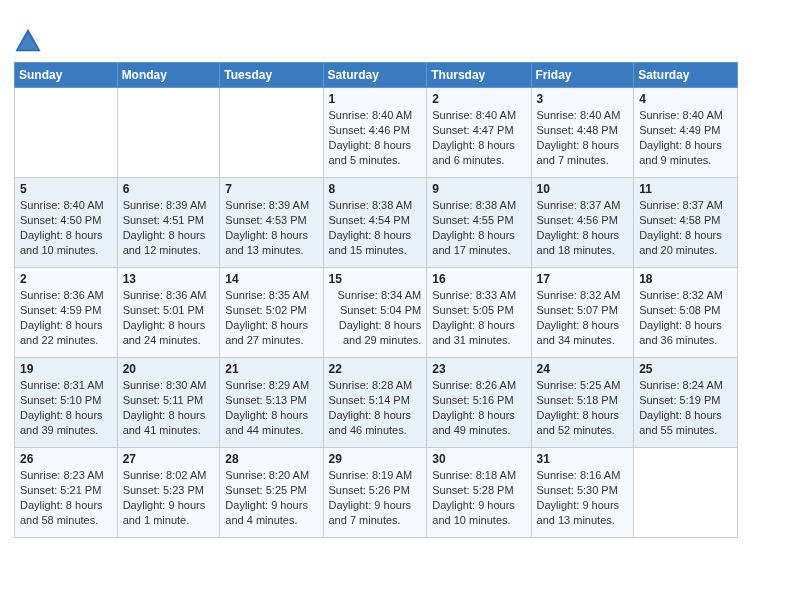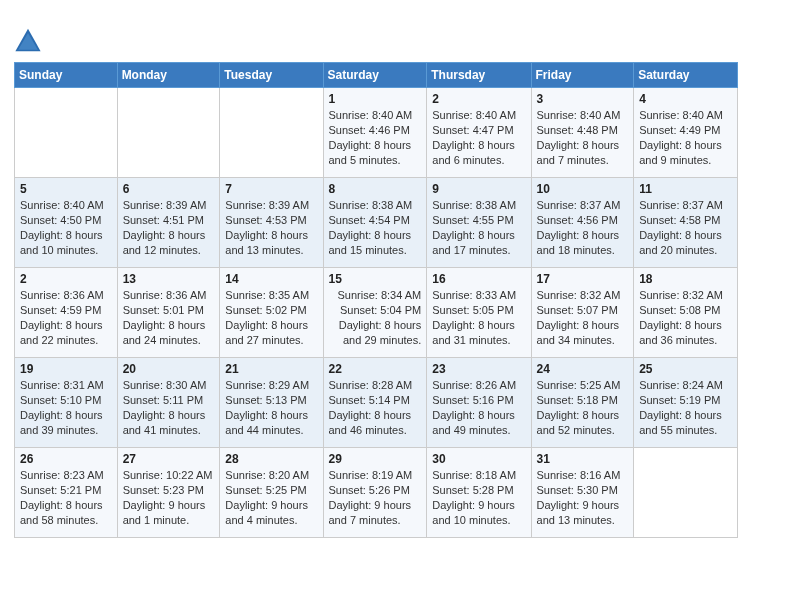--- a/index.html
+++ b/index.html
@@ -325,21 +325,21 @@
         <tr>
           <td>
             <span class="day-number">26</span>
             <div class="day-info" style="white-space: pre-line;">Sunrise: 8:23 AM
 Sunset: 5:21 PM
 Daylight: 8 hours
 and 58 minutes.</div>
           </td>
           <td>
             <span class="day-number">27</span>
-            <div class="day-info" style="white-space: pre-line;">Sunrise: 10:22 AM
+            <div class="day-info" style="white-space: pre-line;">Sunrise: 8:02 AM
 Sunset: 5:23 PM
 Daylight: 9 hours
 and 1 minute.</div>
           </td>
           <td>
             <span class="day-number">28</span>
             <div class="day-info" style="white-space: pre-line;">Sunrise: 8:20 AM
 Sunset: 5:25 PM
 Daylight: 9 hours
 and 4 minutes.</div>

